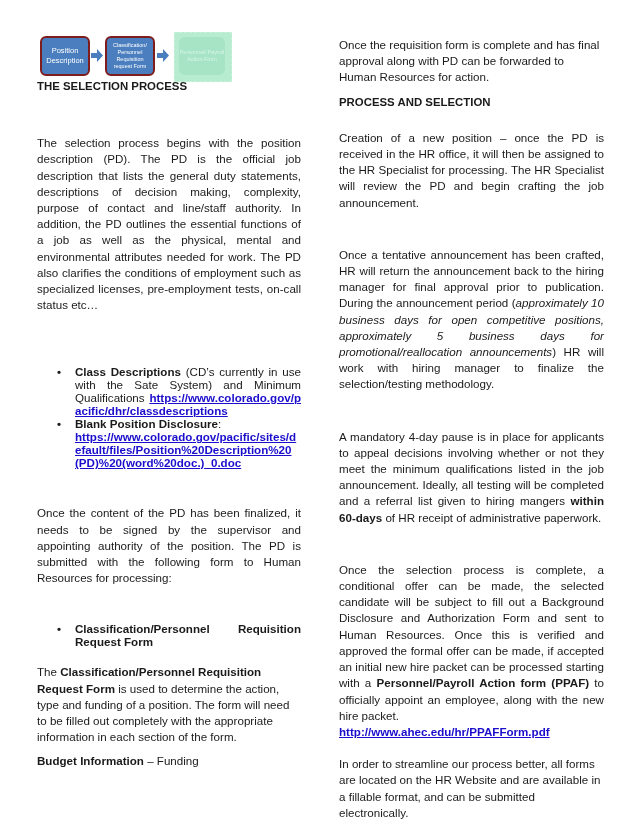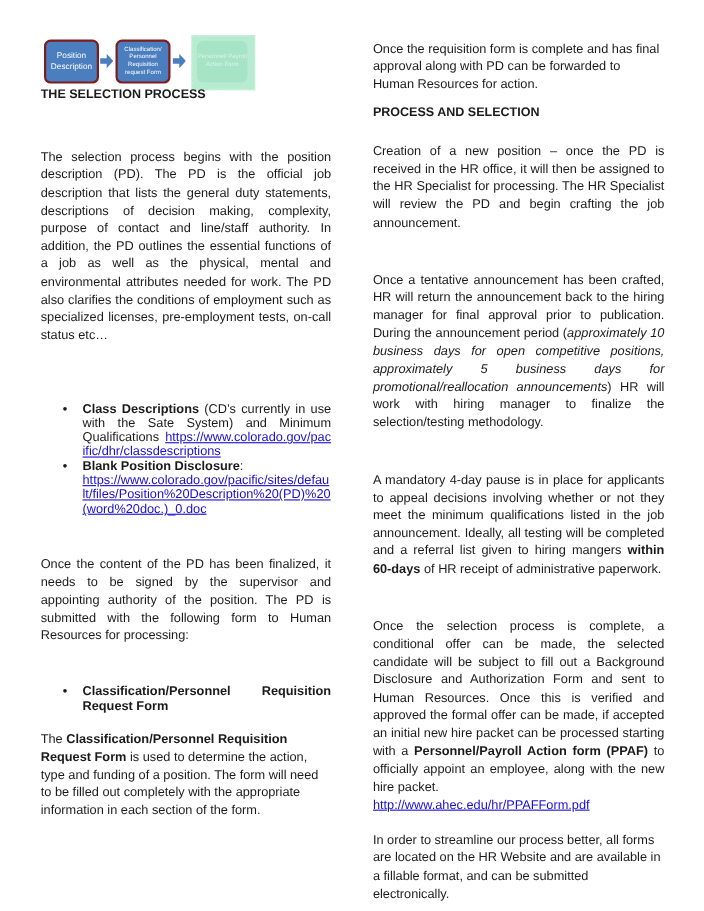--- a/index.html
+++ b/index.html
@@ -9,21 +9,21 @@
       color: #1a1a1a;
       font-size: 11.6px;
     }
     .col { position: absolute; top: 0; }
     .left { left: 37px; width: 264px; }
     .right { left: 339px; width: 265px; }
     p, .line { margin: 0; line-height: 16.2px; }
     .just { text-align: justify; margin-top: 20px; }
     .heading { font-weight: bold; font-size: 11.4px; }
     .bold { font-weight: bold; }
-    a, .link { color: #1a0dcc; text-decoration: underline; }
+    a, .link { color: #1a0dcc; text-decoration: underline; font-weight: bold; }
     .it { font-style: italic; }
 
     
     .diagram { position: absolute; left: 40px; top: 36px; height: 42px; width: 190px; }
     .box {
       position: absolute; top: 0; height: 40px; border-radius: 6px;
       background: #4a7ebf; border: 2px solid #7f1d1d;
       color: #ffffff; display: flex; align-items: center; justify-content: center;
       text-align: center; box-sizing: border-box;
     }
@@ -98,20 +98,21 @@
   <div class="gap-m"></div>
   <ul class="bullets">
     <li class="just bold" style="text-align-last:left;">
       <span class="dot">•</span>
       <span>Classification/Personnel Requisition Request Form</span>
     </li>
   </ul>
   <div class="gap-m"></div>
   <p><span>The </span><span class="bold">Classification/Personnel Requisition Request Form</span><span> is used to determine the action, type and  funding of a position.   The form will need to be filled out completely with the appropriate information in each section of the form.</span></p>
   <div class="gap-s"></div>
+  <p><span class="bold">Budget Information</span><span> – Funding</span></p>
 </div>
 
 <div class="col right" style="top:37px;">
   <p>Once the requisition form is complete and has final approval along with PD can be forwarded to Human Resources for action.</p>
   <div class="gap-s"></div>
   <p class="heading">PROCESS AND SELECTION</p>
   <p class="just">Creation of a new position – once the PD is received in the HR office, it will then be assigned to the HR Specialist for processing.  The HR Specialist will review the PD and begin crafting the job announcement.</p>
   <div class="gap-m"></div>
   <p class="just"><span>Once a tentative announcement has been crafted, HR will return the announcement back to the hiring manager for final approval prior to publication.  During the announcement period (</span><span class="it">approximately 10 business days for open competitive positions, approximately 5 business days for promotional/reallocation announcements</span><span>) HR will work with hiring manager to finalize the selection/testing methodology.</span></p>
   <div class="gap-m"></div>

